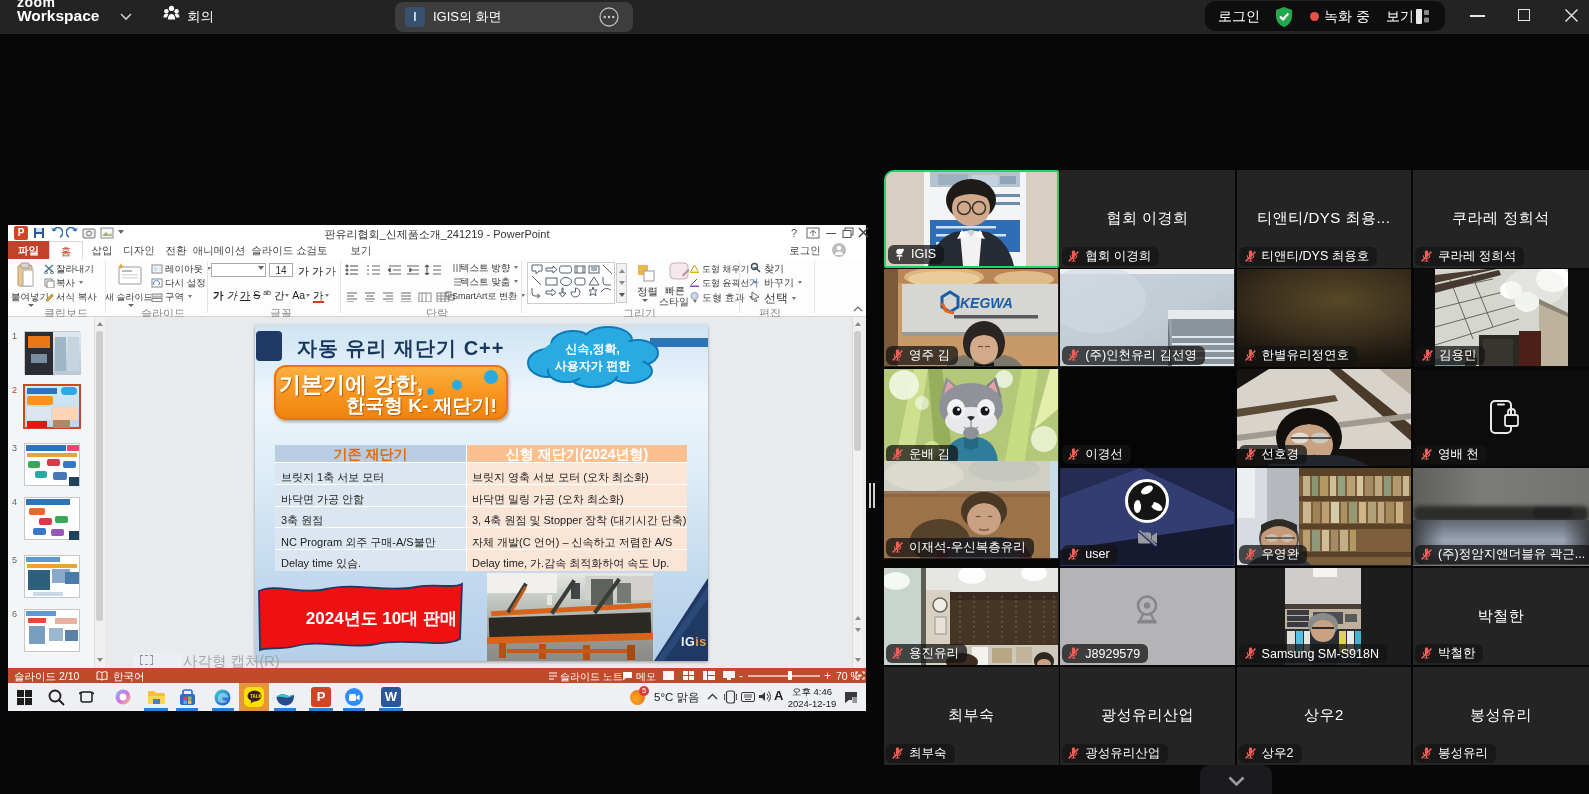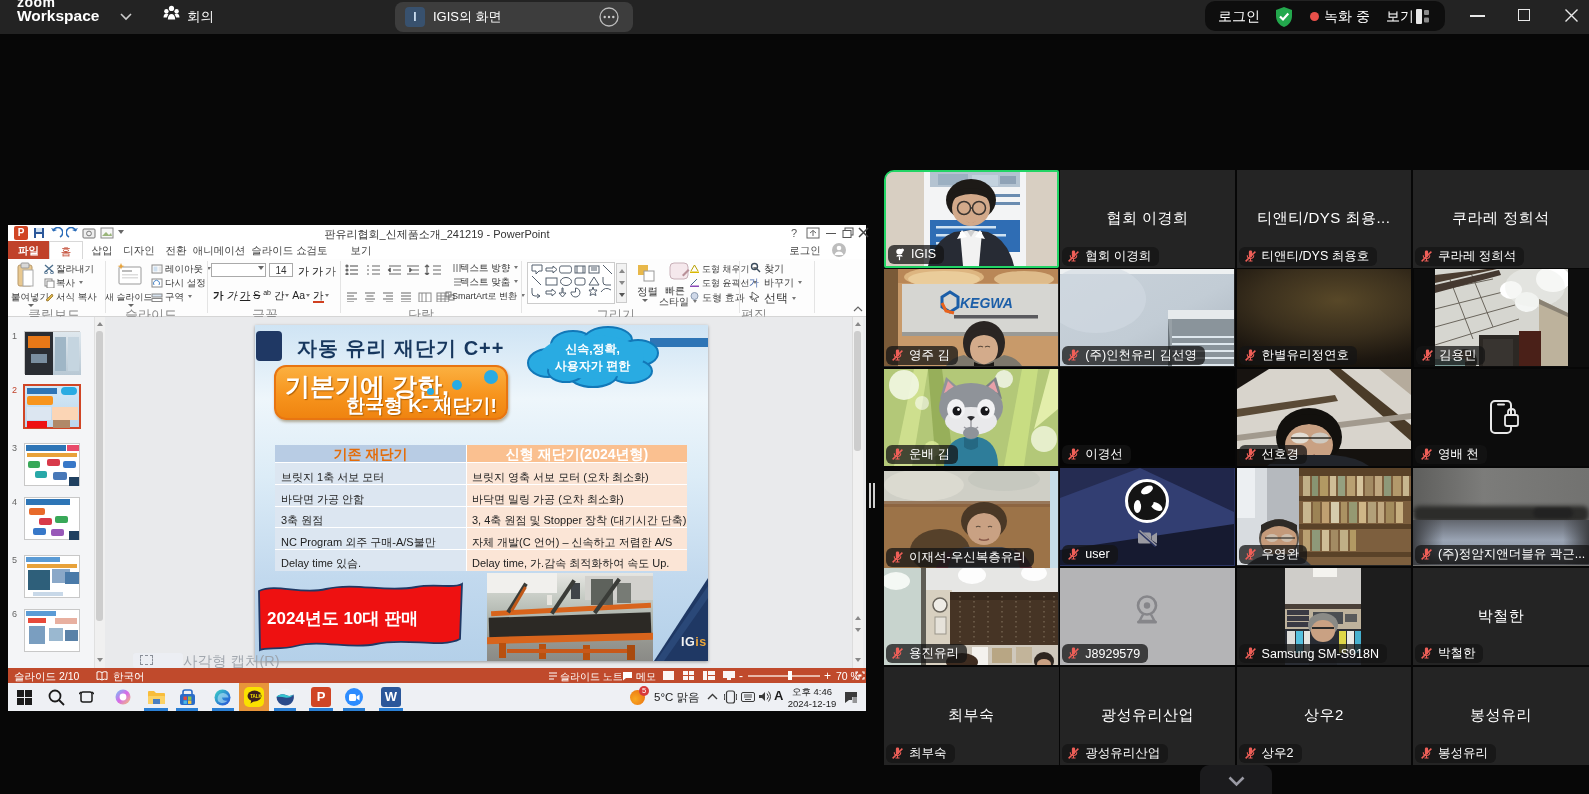--- a/index.html
+++ b/index.html
@@ -11,21 +11,21 @@
 .tb-txt{color:#fff;font-size:13.5px;line-height:34px}
 #ctr-pill{position:absolute;left:395px;top:2px;width:238px;height:30px;background:#3d3d3d;border-radius:8px}
 #rt-pill{position:absolute;left:1205px;top:1px;width:240px;height:30px;background:#0e0e0e;border-radius:10px}
 
 #ppt{position:absolute;left:8px;top:225px;width:858px;height:458px;background:#fff}
 #ppt-title{position:absolute;left:0;top:0;width:858px;height:16px;background:#fff}
 #ppt-tabs{position:absolute;left:0;top:16px;width:858px;height:18px;background:#fff}
 #ppt-ribbon{position:absolute;left:0;top:34px;width:858px;height:58px;background:#fdfdfd;border-bottom:1px solid #d5d5d5}
 #ppt-main{position:absolute;left:0;top:92px;width:858px;height:351px;background:#e9eaec}
 #ppt-status{position:absolute;left:0;top:443px;width:858px;height:15px;background:#c04a2c;color:#fff;font-size:10.5px}
-.gname{position:absolute;color:#8a8a8a;font-size:13px;text-align:left;top:47px}
+.gname{position:absolute;color:#8a8a8a;font-size:11px;text-align:right;top:47px}
 .gsep{position:absolute;top:2px;width:1px;height:52px;background:#e4e4e4}
 .rtx{position:absolute;font-size:10.5px;color:#3a3a3a;white-space:nowrap}
 .tab{position:absolute;top:0;height:18px;line-height:18px;font-size:10.5px;color:#444;text-align:center;white-space:nowrap;overflow:hidden}
 
 #taskbar{position:absolute;left:8px;top:683px;width:858px;height:28px;background:#eef0f4}
 
 .tile{position:absolute;width:174.5px;height:97.5px;background:#242424;overflow:hidden}
 .cname{position:absolute;left:0;top:0;width:100%;height:100%;display:flex;align-items:center;justify-content:center;color:#fff;font-size:15px;font-weight:500;letter-spacing:.5px}
 .vlabel{position:absolute;left:2px;bottom:2px;height:19px;background:rgba(20,20,20,.75);border-radius:6px;display:flex;align-items:center;padding:0 8px 0 5px;color:#fff;font-size:12.5px;white-space:nowrap}
 .vlabel svg{margin-right:5px}
@@ -424,42 +424,42 @@
               <ellipse cx="90" cy="15" rx="24" ry="13"></ellipse>
               <ellipse cx="120" cy="28" rx="20" ry="13"></ellipse>
               <ellipse cx="112" cy="46" rx="22" ry="12"></ellipse>
               <ellipse cx="75" cy="50" rx="24" ry="12"></ellipse>
               <ellipse cx="48" cy="46" rx="18" ry="11"></ellipse>
         </g>
         <ellipse cx="74" cy="32" rx="52" ry="22" fill="#29abe2"></ellipse>
       </svg>
       <div class="abs" style="left:275px;top:16px;width:125px;text-align:center;font-size:12px;font-weight:bold;color:#fff">신속,정확,<br>사용자가 편한</div>
       <div class="abs" style="left:19px;top:40px;width:234px;height:55px;border-radius:12px;background:linear-gradient(180deg,#fbb040 0%,#f7941d 55%,#ef8410 100%);border:2px solid #e87511;box-shadow:1px 2px 3px rgba(90,60,0,.4)">
-        <div class="abs" style="left:9px;top:3px;font-size:25px;font-weight:bold;color:#fff;text-shadow:1px 1px 1px #b05e00">기본기에 강한,</div>
+        <div class="abs" style="left:3px;top:3px;font-size:22px;font-weight:bold;color:#fff;text-shadow:1px 1px 1px #b05e00">기본기에 강한,</div>
         <div class="abs" style="left:70px;top:26px;font-size:19px;font-weight:bold;color:#fff;text-shadow:1px 1px 1px #b05e00">한국형 K- 재단기!</div>
       </div>
       <div class="abs" style="left:172px;top:63px;width:7px;height:7px;border-radius:50%;background:#29abe2"></div>
       <div class="abs" style="left:197px;top:55px;width:10px;height:10px;border-radius:50%;background:#29abe2"></div>
       <div class="abs" style="left:229px;top:45px;width:14px;height:14px;border-radius:50%;background:#29abe2"></div>
 
       <div class="abs" style="left:20px;top:120px;width:191px;height:18px;background:#b8cce4;border-bottom:1px solid #fff;text-align:center;font-size:14px;font-weight:bold;color:#e36c0a;line-height:18px">기존 재단기</div>
       <div class="abs" style="left:211px;top:120px;width:221px;height:18px;background:#fac090;border-bottom:1px solid #fff;border-left:1px solid #fff;text-align:center;font-size:14px;font-weight:bold;color:#fff;line-height:18px">신형 재단기(2024년형)</div>
       <div class="abs" style="left:20px;top:138px;width:191px;height:108px;background:#dce6f1"></div>
       <div class="abs" style="left:211px;top:138px;width:221px;height:108px;background:#fbe5d6;border-left:1px solid #fff"></div>
       <div class="abs" style="left:26px;top:142px;font-size:11px;color:#222;line-height:21.6px">브릿지 1축 서보 모터<br>바닥면 가공 안함<br>3축 원점<br>NC Program 외주 구매-A/S불만<br>Delay time 있슴.</div>
       <div class="abs" style="left:217px;top:142px;font-size:11px;color:#222;line-height:21.6px">브릿지 영축 서보 모터 (오차 최소화)<br>바닥면 밀링 가공 (오차 최소화)<br>3, 4축 원점 및 Stopper 장착 (대기시간 단축)<br>자체 개발(C 언어) – 신속하고 저렴한 A/S<br>Delay time, 가.감속 최적화하여 속도 Up.</div>
       <div class="abs" style="left:20px;top:159px;width:412px;height:1px;background:#fff"></div>
       <div class="abs" style="left:20px;top:181px;width:412px;height:1px;background:#fff"></div>
       <div class="abs" style="left:20px;top:202px;width:412px;height:1px;background:#fff"></div>
       <div class="abs" style="left:20px;top:224px;width:412px;height:1px;background:#fff"></div>
 
       <svg class="abs" style="left:1px;top:254px" width="209" height="76" viewBox="0 0 209 76">
         <path d="M3 12 C20 4 45 16 70 10 C100 3 130 14 160 8 C180 4 198 10 206 5 L204 60 C185 70 150 58 120 65 C95 71 65 60 40 67 C25 71 10 68 4 71 Z" fill="#ee1111" stroke="#1f3864" stroke-width="1.8"></path>
       </svg>
-      <div class="abs" style="left:12px;top:282px;width:190px;text-align:left;font-size:17px;font-weight:bold;color:#fff">2024년도 10대 판매</div>
+      <div class="abs" style="left:12px;top:282px;width:190px;text-align:right;font-size:17px;font-weight:bold;color:#fff">2024년도 10대 판매</div>
 
       <div class="abs" style="left:232px;top:248px;width:166px;height:88px;background:linear-gradient(180deg,#e6e6e2 0%,#c6cbc4 28%,#aab0a9 55%,#94958f 80%,#8a8a86 100%);overflow:hidden">
         <div class="abs" style="left:0;top:0;width:70px;height:20px;background:#f1f0ed"></div>
         <div class="abs" style="left:98px;top:3px;width:68px;height:24px;background:#d2d1cd"></div>
         <div class="abs" style="left:104px;top:6px;width:22px;height:26px;background:#5e625c"></div>
         <div class="abs" style="left:130px;top:10px;width:14px;height:20px;background:#777b75"></div>
         <div class="abs" style="left:84px;top:10px;width:9px;height:16px;background:#3f4448"></div>
         <div class="abs" style="left:4px;top:34px;width:160px;height:5px;background:#d8641c;transform:rotate(-3deg)"></div>
         <div class="abs" style="left:28px;top:8px;width:4px;height:34px;background:#3a3c38;transform:rotate(32deg)"></div>
         <div class="abs" style="left:74px;top:4px;width:4px;height:40px;background:#3a3c38;transform:rotate(34deg)"></div>
@@ -876,21 +876,21 @@
           <rect x="16" y="16" width="13" height="11" rx="2" fill="#0c0c0c" stroke="#e8e8e8" stroke-width="1.8"></rect>
           <path d="M19 16 V13 Q19 10 22.5 10 Q26 10 26 13 V16" stroke="#e8e8e8" stroke-width="1.8" fill="none"></path>
         </svg>
   <div class="vlabel"><svg class="micoff" viewBox="0 0 16 16">
             <path d="M6 2.5 C6 1 7 .5 8 .5 C9 .5 10 1 10 2.5 V7 C10 8.5 9 9 8 9 C7 9 6 8.5 6 7 Z" fill="#ef5f58"></path>
             <path d="M4 6.5 C4 9 5.5 10.5 8 10.5 C10.5 10.5 12 9 12 6.5 M8 10.5 V13 M5.5 13.5 H10.5" stroke="#ef5f58" stroke-width="1.3" fill="none"></path>
             <path d="M2 14 L14 2" stroke="#ef5f58" stroke-width="1.8"></path>
           </svg>영배 천</div>
       </div>
 
-<div class="tile" style="left:884px;top:471px">
+<div class="tile" style="left:884px;top:461px">
   <svg width="174" height="97" viewBox="0 0 174 97" preserveAspectRatio="none">
     <rect width="174" height="97" fill="#9c7348"></rect>
     <rect x="0" y="0" width="174" height="33" fill="#cfcfc6"></rect>
     <ellipse cx="40" cy="14" rx="40" ry="16" fill="#dddcd2" opacity=".8"></ellipse>
     <ellipse cx="120" cy="8" rx="36" ry="12" fill="#c2c4bc" opacity=".7"></ellipse>
     <rect x="0" y="30" width="174" height="6" fill="#8a6240" opacity=".8"></rect>
     <rect x="166" y="0" width="8" height="97" fill="#c6dde8"></rect>
     <ellipse cx="56" cy="80" rx="30" ry="22" fill="#1e1812" opacity=".55"></ellipse>
     <ellipse cx="100" cy="50" rx="23" ry="19" fill="#4a3826"></ellipse>
     <ellipse cx="100" cy="58" rx="17" ry="16" fill="#c9a183"></ellipse>

